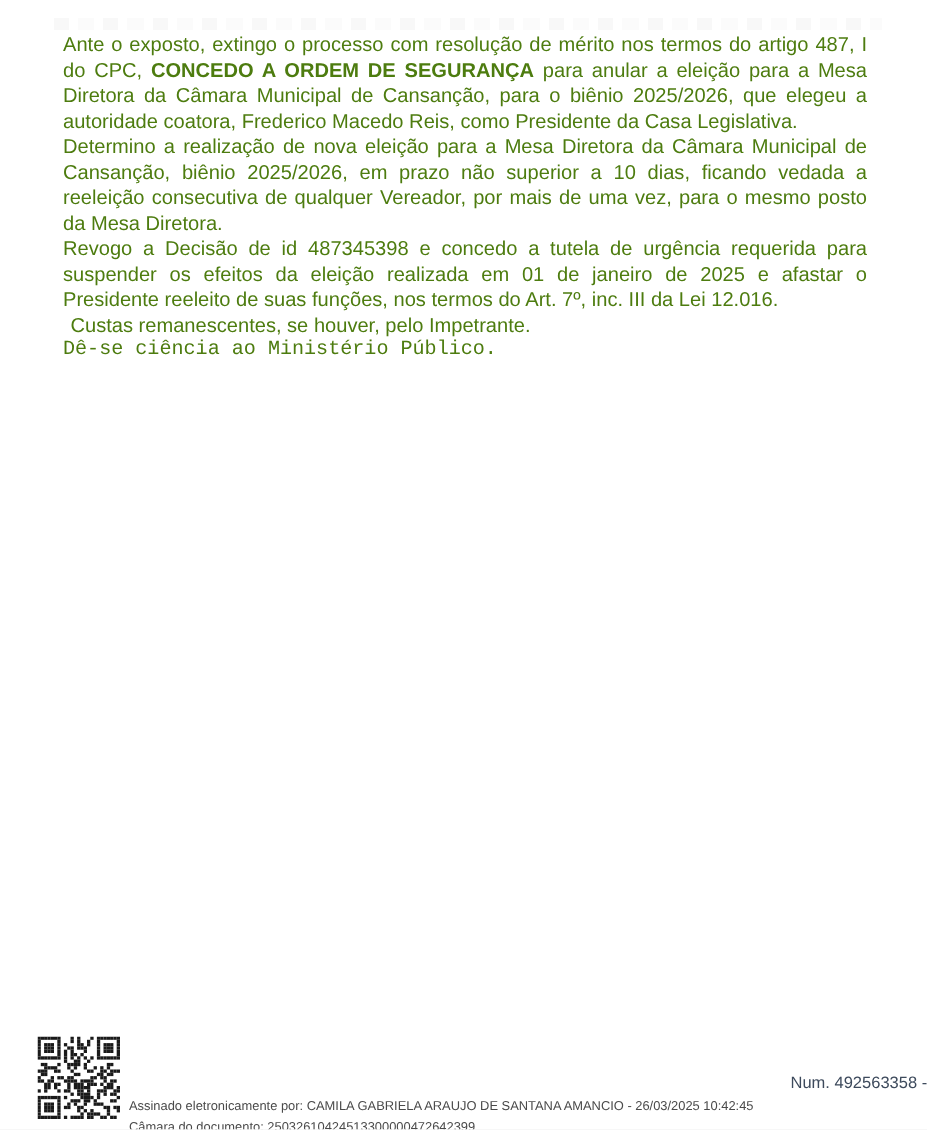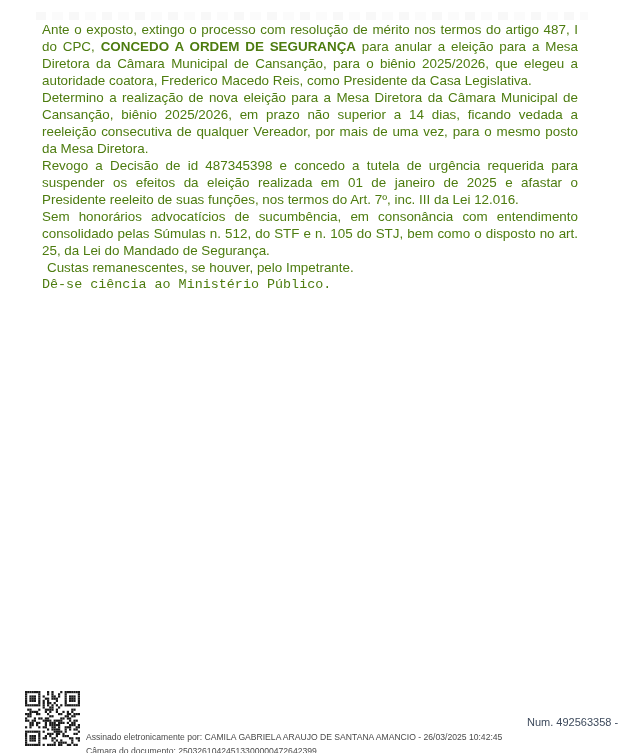--- a/index.html
+++ b/index.html
@@ -64,25 +64,24 @@
 </head>
 <body>
 
 <div class="page">
 
   <div class="top-artifact"></div>
 
   <div class="content">
     <p class="p1"><span>Ante o exposto, extingo o processo com resolução de mérito nos termos do artigo 487, I do CPC, </span><span class="b">CONCEDO A ORDEM DE SEGURANÇA</span><span> para anular a eleição para a Mesa Diretora da Câmara Municipal de Cansanção, para o biênio 2025/2026, que elegeu a autoridade coatora, Frederico Macedo Reis, como Presidente da Casa Legislativa.</span></p>
 
-    <p class="p2">Determino a realização de nova eleição para a Mesa Diretora da Câmara Municipal de Cansanção, biênio 2025/2026, em prazo não superior a 14 dias, ficando vedada a reeleição consecutiva de qualquer Vereador, por mais de uma vez, para o mesmo posto da Mesa Diretora.</p>
+    <p class="p2">Determino a realização de nova eleição para a Mesa Diretora da Câmara Municipal de Cansanção, biênio 2025/2026, em prazo não superior a 10 dias, ficando vedada a reeleição consecutiva de qualquer Vereador, por mais de uma vez, para o mesmo posto da Mesa Diretora.</p>
 
     <p class="p3">Revogo a Decisão de id 487345398 e concedo a tutela de urgência requerida para suspender os efeitos da eleição realizada em 01 de janeiro de 2025 e afastar o Presidente reeleito de suas funções, nos termos do Art. 7º, inc. III da Lei 12.016.</p>
 
-    <p class="p4">Sem honorários advocatícios de sucumbência, em consonância com entendimento consolidado pelas Súmulas n. 512, do STF e n. 105 do STJ, bem como o disposto no art. 25, da Lei do Mandado de Segurança.</p>
 
     <p class="p5 indent">Custas remanescentes, se houver, pelo Impetrante.</p>
 
 
 
     <p class="p8">Dê-se ciência ao Ministério Público.</p>
   </div>
 
   <div class="qr" id="qr"><svg xmlns="http://www.w3.org/2000/svg" width="55" height="55" viewBox="0 0 55 55">
         <rect width="55" height="55" fill="#ffffff"></rect>

